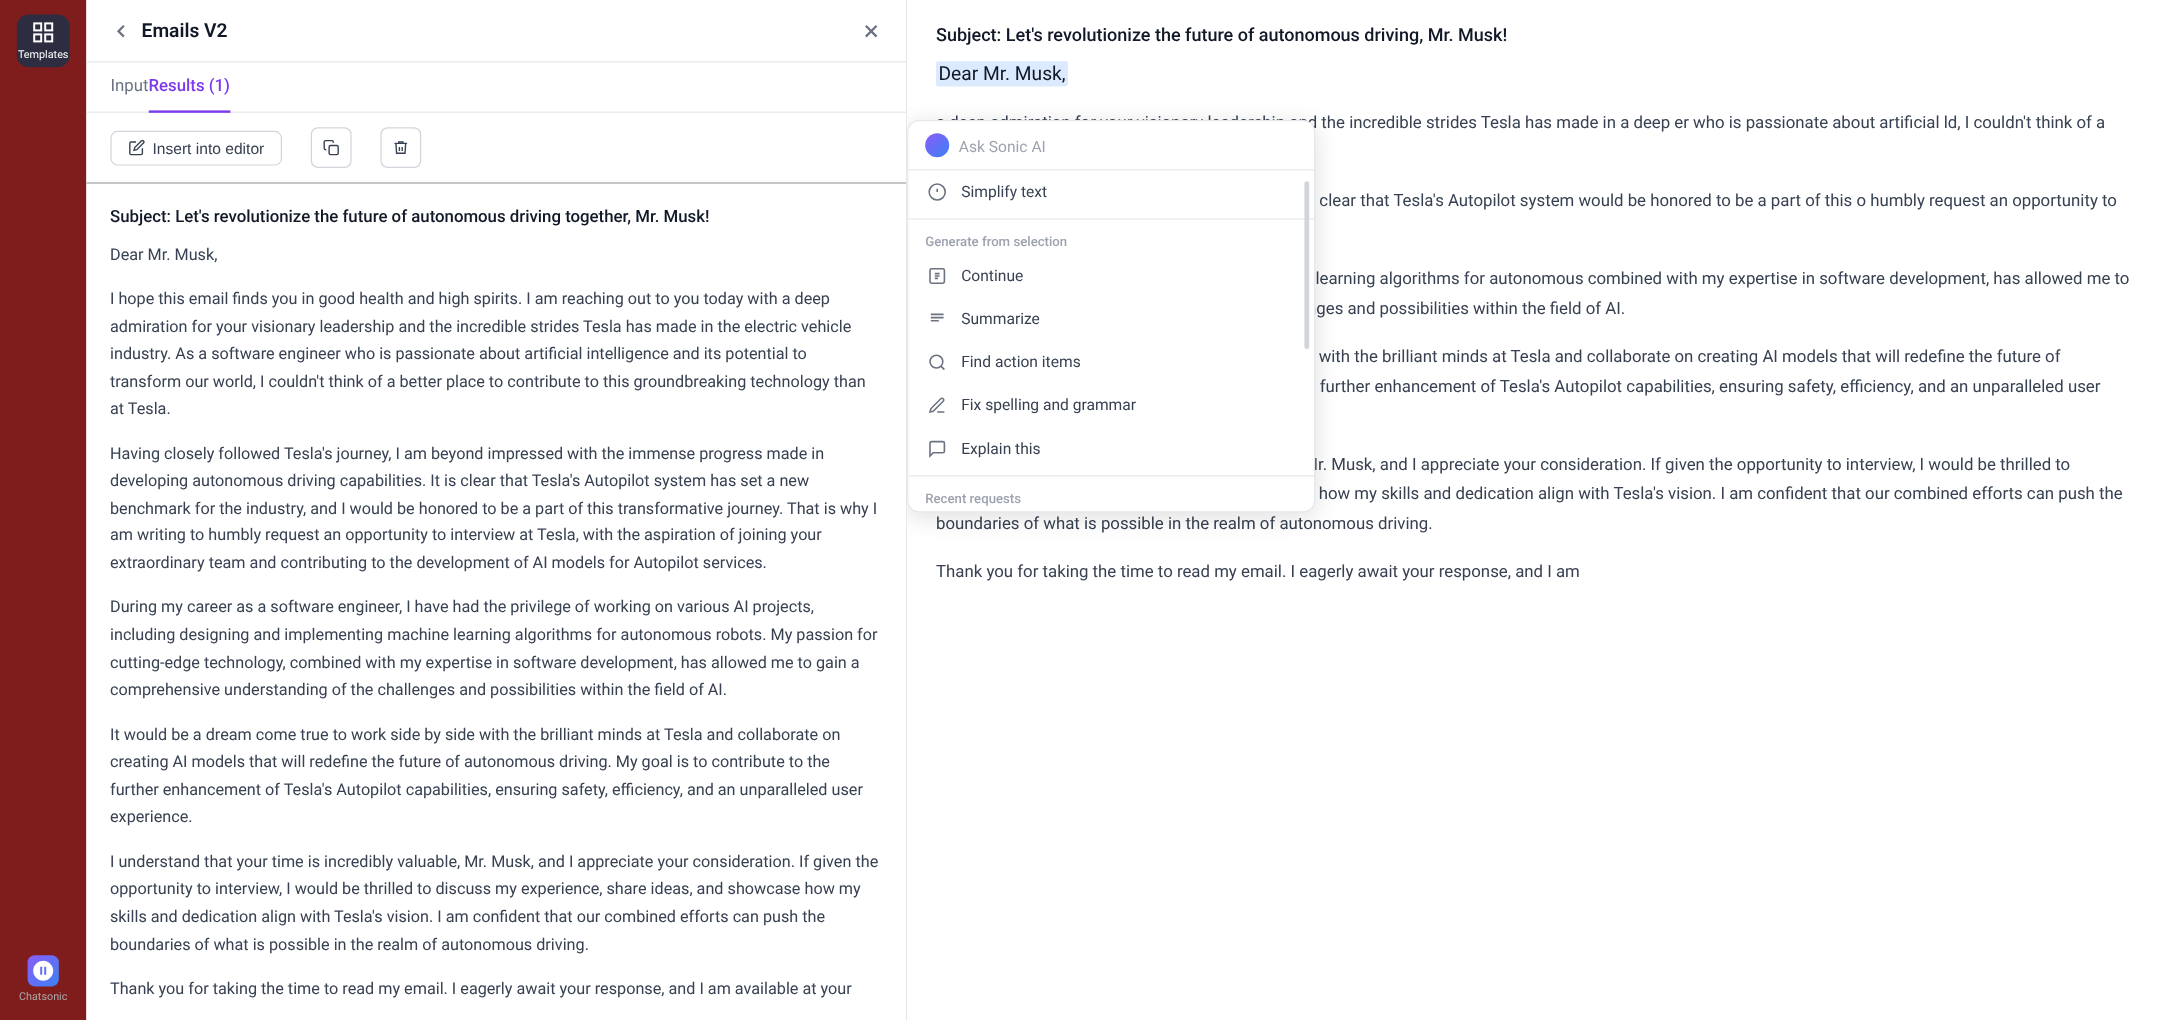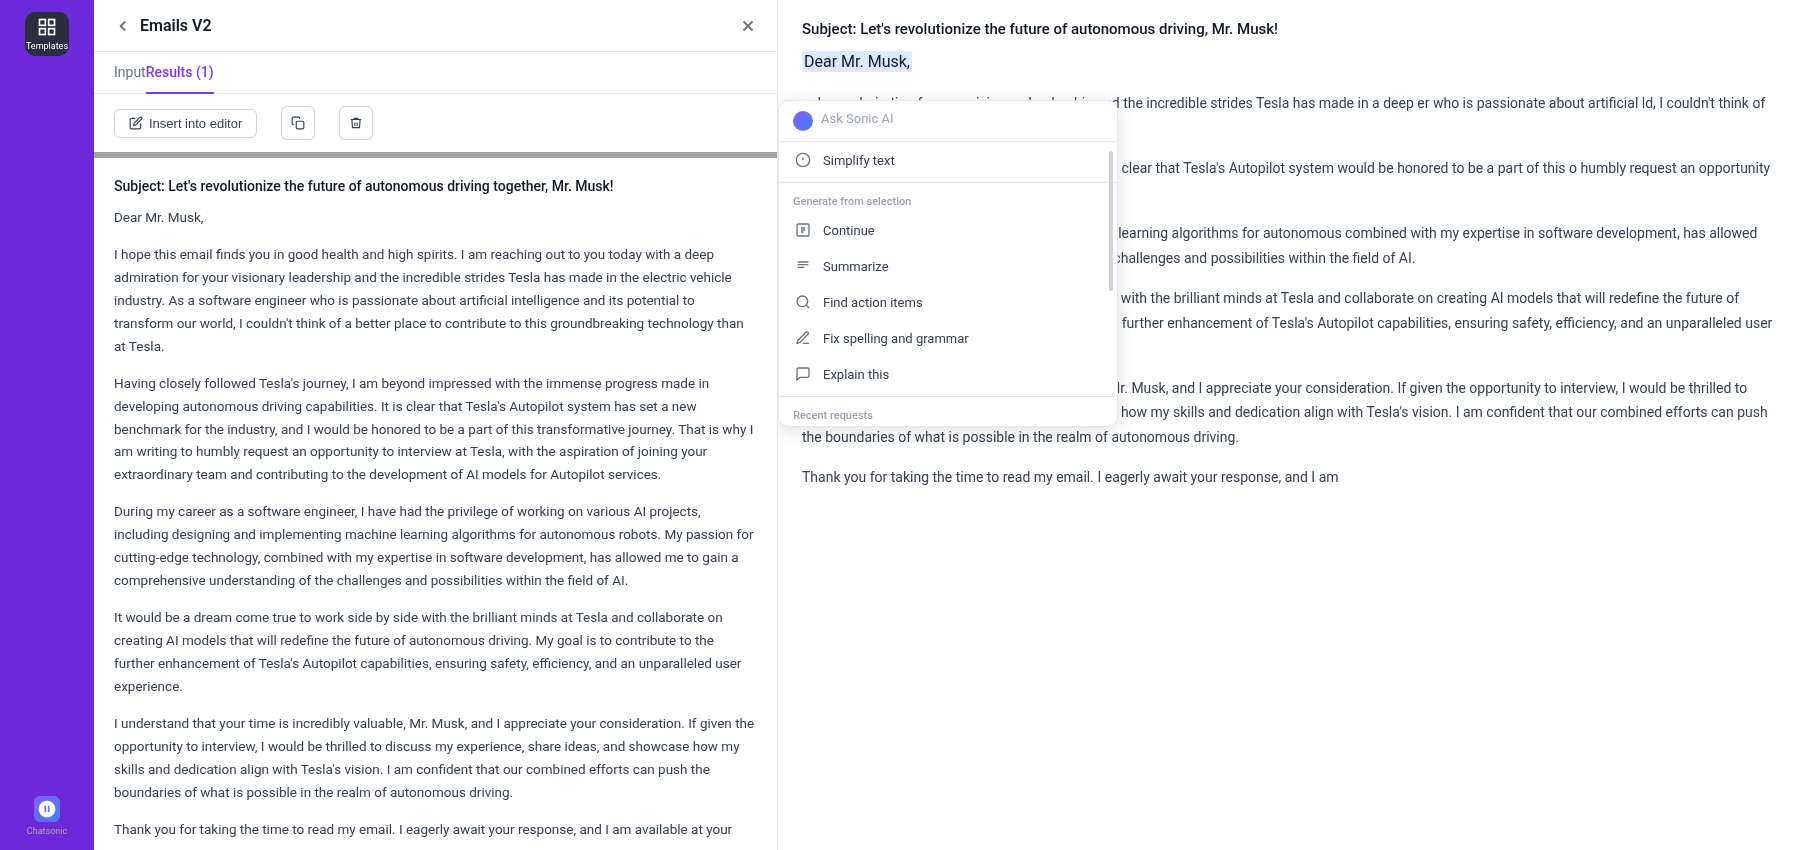--- a/index.html
+++ b/index.html
@@ -7,22 +7,22 @@
       font-family: -apple-system, BlinkMacSystemFont, 'Segoe UI', Roboto, sans-serif;
       display: flex;
       width: 1800px;
       height: 850px;
       overflow: hidden;
       background: #fff;
     }
 
     
     .sidebar {
-      width: 94px;
-      background: #6d28d9;
+      width: 72px;
+      background: #7f1d1d;
       display: flex;
       flex-direction: column;
       align-items: center;
       padding: 12px 0;
       gap: 8px;
       flex-shrink: 0;
     }
     .sidebar-icon {
       width: 44px;
       height: 44px;
@@ -112,21 +112,21 @@
       border-bottom: 2px solid #7c3aed;
       font-weight: 500;
     }
 
     
     .toolbar {
       display: flex;
       align-items: center;
       gap: 24px;
       padding: 12px 20px;
-      border-bottom: 6px solid #a3a3a3;
+      border-bottom: 1px solid #a3a3a3;
     }
     .insert-btn {
       display: flex;
       align-items: center;
       gap: 6px;
       padding: 6px 14px;
       border: 1px solid #d1d5db;
       border-radius: 6px;
       font-size: 13px;
       color: #374151;
@@ -206,21 +206,21 @@
       background: #fff;
       border: 1px solid #e5e7eb;
       border-radius: 10px;
       box-shadow: 0 4px 20px rgba(0,0,0,0.12);
       z-index: 100;
       overflow: hidden;
     }
 
     .ask-sonic-bar {
       display: flex;
-      align-items: flex-start;
+      align-items: flex-end;
       gap: 8px;
       padding: 10px 14px;
       border-bottom: 1px solid #e5e7eb;
     }
     .ask-sonic-icon {
       width: 20px;
       height: 20px;
       border-radius: 50%;
       background: linear-gradient(135deg, #8b5cf6, #3b82f6);
       flex-shrink: 0;

